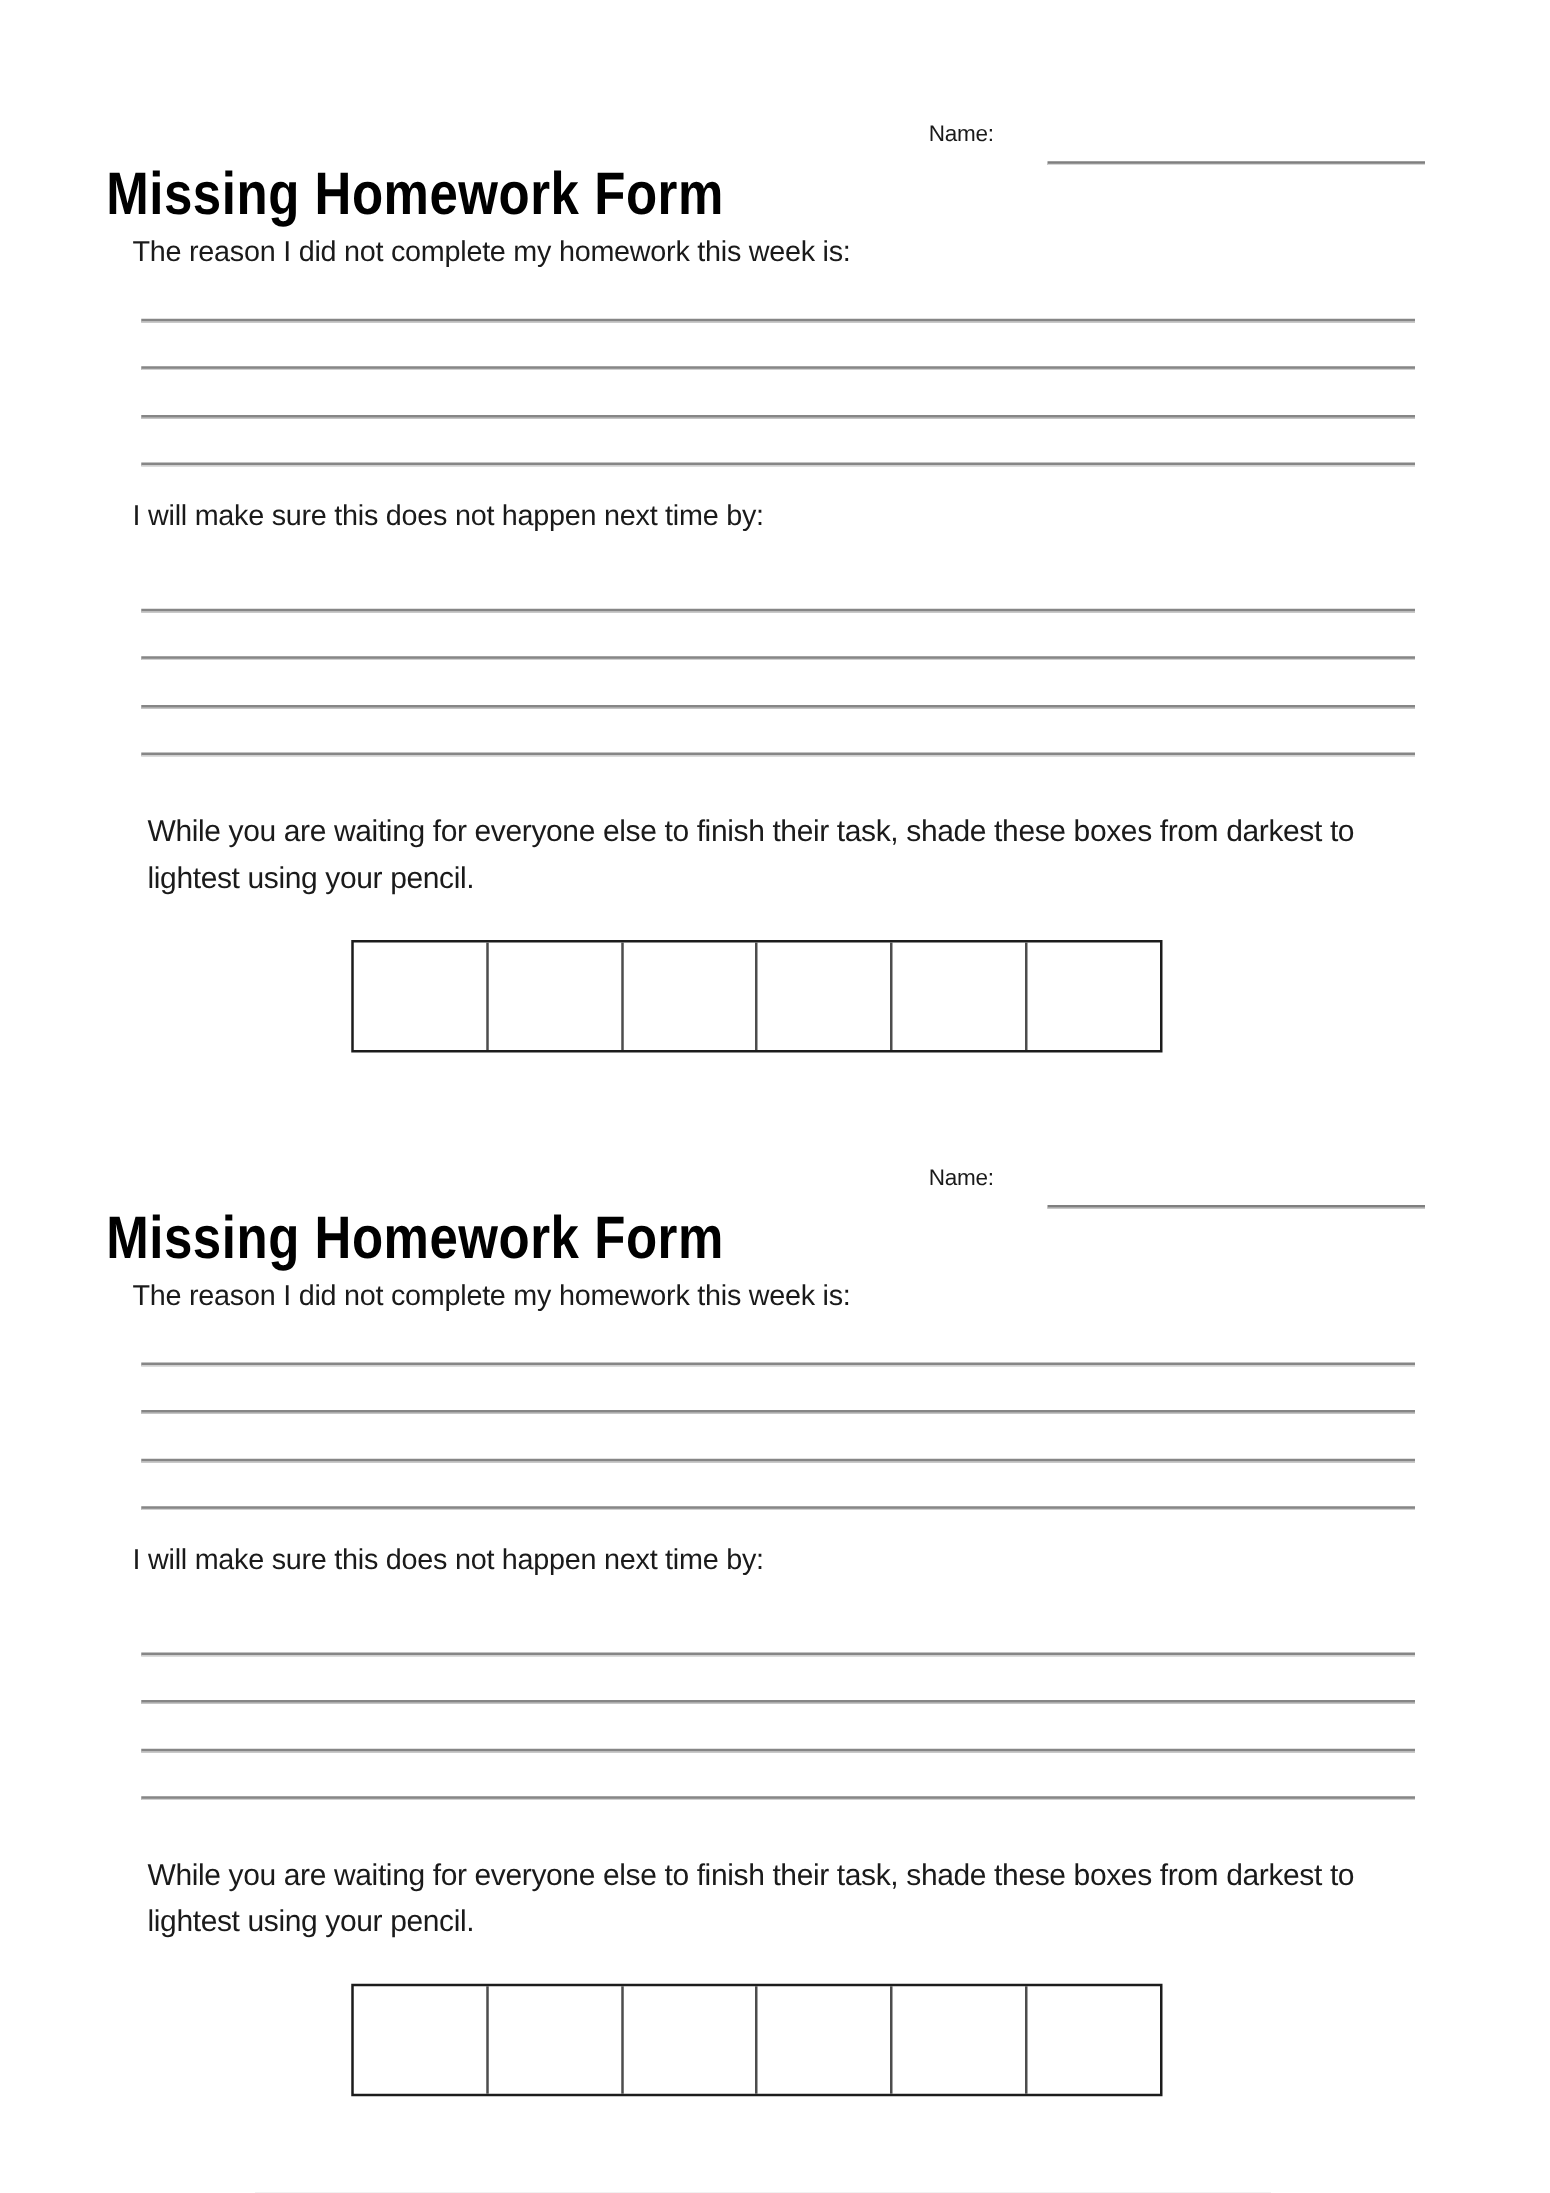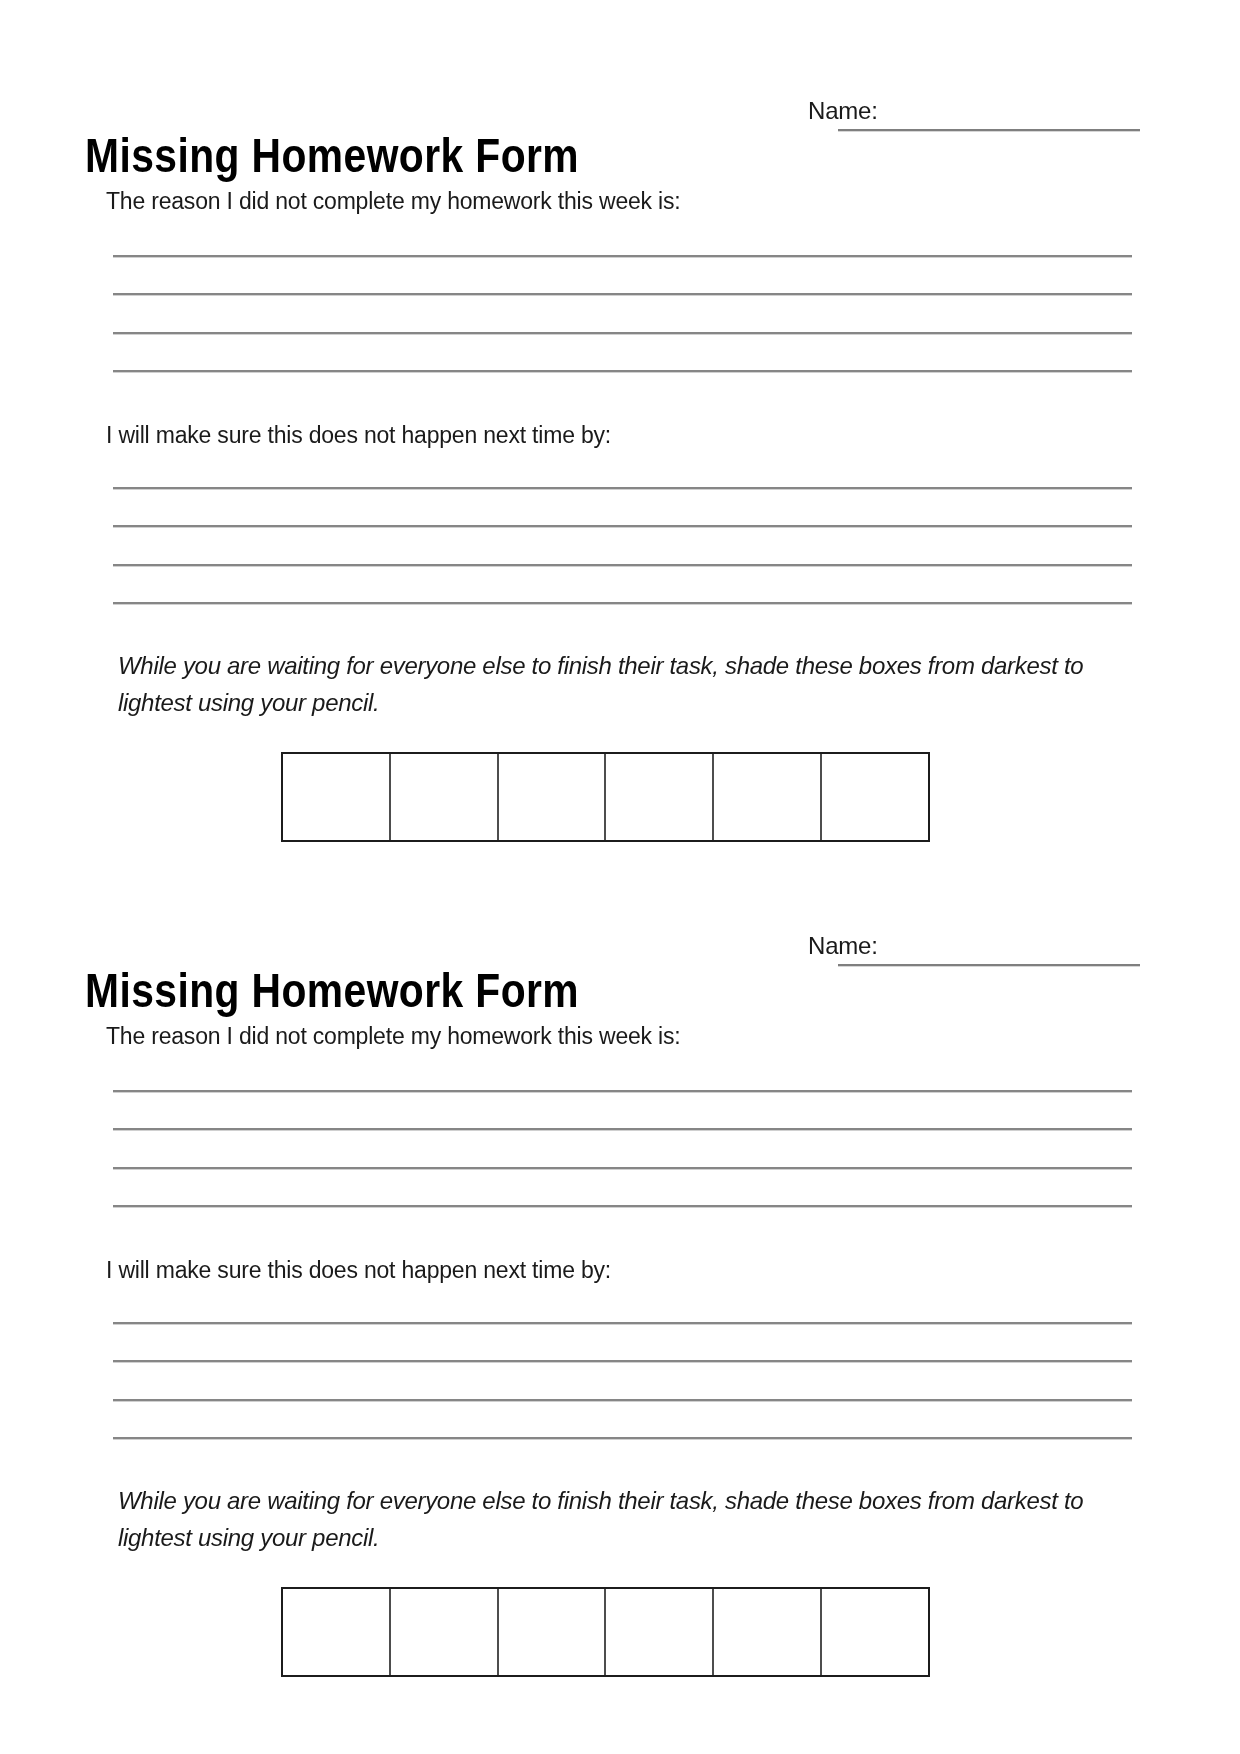--- a/index.html
+++ b/index.html
@@ -12,41 +12,41 @@
   .form-1 { top:0; }
   .form-2 { top:835px; }
 
   .title {
     position:absolute; left:85px; top:96px;
     font-size:48px; line-height:1.15; color:#000;
     white-space:nowrap; letter-spacing:0.5px;
     transform:scaleX(0.85); transform-origin:left top;
   }
   .name-label {
-    position:absolute; left:808px; top:97px;
-    font-size:24px; letter-spacing:-0.2px;
+    position:absolute; left:743px; top:97px;
+    font-size:18px; letter-spacing:-0.2px;
   }
   .name-line {
     position:absolute; left:838px; top:129px; width:302px; height:2px;
     background:#7f7f7f; border-bottom:1px solid #d6d6d6;
   }
   .prompt {
     position:absolute; left:106px;
     font-size:23px; letter-spacing:-0.2px; white-space:nowrap;
   }
   .prompt-reason { top:188px; }
-  .prompt-prevention { top:422px; }
+  .prompt-prevention { top:399px; }
 
   .wline {
     position:absolute; left:113px; width:1019px; height:2px;
     background:#868686; border-bottom:1px solid #d0d0d0;
   }
   .para-line {
     position:absolute; left:118px;
-    font-size:24px; letter-spacing:-0.3px; white-space:nowrap;font-style:italic;
+    font-size:24px; letter-spacing:-0.3px; white-space:nowrap;
   }
   .para-1 { top:652px; }
   .para-2 { top:689px;text-align:center; }
 
   .shade-table {
     position:absolute; left:281px; top:752px; width:649px; height:90px;
     display:flex; box-sizing:border-box; border:2px solid #1c1c1c;
     background:#fff;
   }
   .shade-cell { flex:1 1 0; border-right:2px solid #4d4d4d; }

